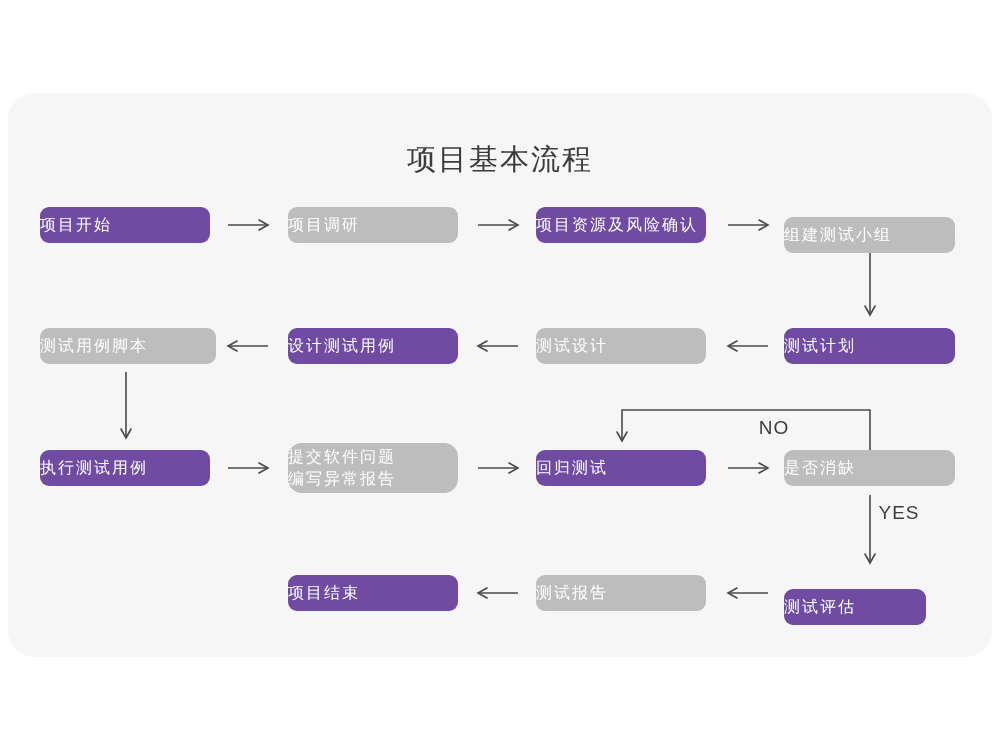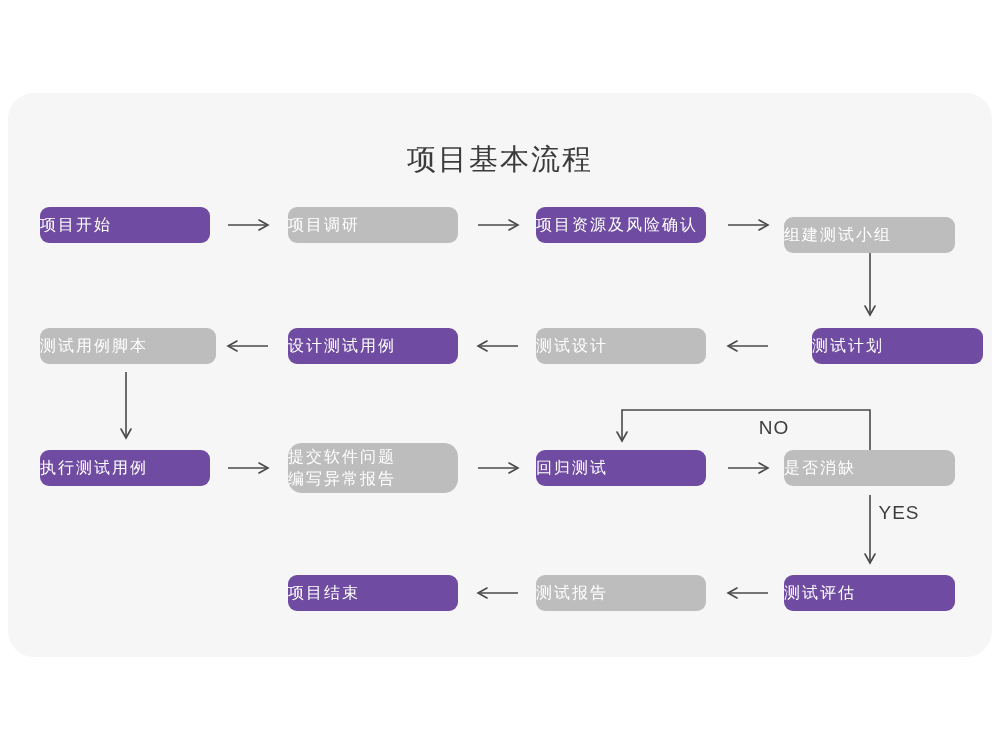--- a/index.html
+++ b/index.html
@@ -102,21 +102,21 @@
     </div>
     <div class="node secondary" style="left: 288px; top: 207px; width: 170px; height: 36px;">
       <span>项目调研</span>
     </div>
     <div class="node primary" style="left: 536px; top: 207px; width: 170px; height: 36px;">
       <span>项目资源及风险确认</span>
     </div>
     <div class="node secondary" style="left: 784px; top: 217px; width: 171px; height: 36px;">
       <span>组建测试小组</span>
     </div>
-    <div class="node primary" style="left: 812px; top: 328px; width: 171px; height: 36px;">
+    <div class="node primary" style="left: 784px; top: 328px; width: 171px; height: 36px;">
       <span>测试计划</span>
     </div>
     <div class="node secondary" style="left: 536px; top: 328px; width: 170px; height: 36px;">
       <span>测试设计</span>
     </div>
     <div class="node primary" style="left: 288px; top: 328px; width: 170px; height: 36px;">
       <span>设计测试用例</span>
     </div>
     <div class="node secondary" style="left: 40px; top: 328px; width: 176px; height: 36px;">
       <span>测试用例脚本</span>
@@ -127,21 +127,21 @@
     <div class="node secondary" style="left: 288px; top: 443px; width: 170px; height: 50px; border-radius: 14px;">
       <span>提交软件问题</span>
       <span>编写异常报告</span>
     </div>
     <div class="node primary" style="left: 536px; top: 450px; width: 170px; height: 36px;">
       <span>回归测试</span>
     </div>
     <div class="node secondary" style="left: 784px; top: 450px; width: 171px; height: 36px;">
       <span>是否消缺</span>
     </div>
-    <div class="node primary" style="left: 784px; top: 575px; width: 171px; height: 36px;">
+    <div class="node primary" style="left: 784px; top: 589px; width: 142px; height: 36px;">
       <span>测试评估</span>
     </div>
     <div class="node secondary" style="left: 536px; top: 575px; width: 170px; height: 36px;">
       <span>测试报告</span>
     </div>
     <div class="node primary" style="left: 288px; top: 575px; width: 170px; height: 36px;">
       <span>项目结束</span>
     </div>
     <div class="edge-label" style="left: 774px; top: 428px;">NO</div>
     <div class="edge-label" style="left: 899px; top: 513px;">YES</div>

